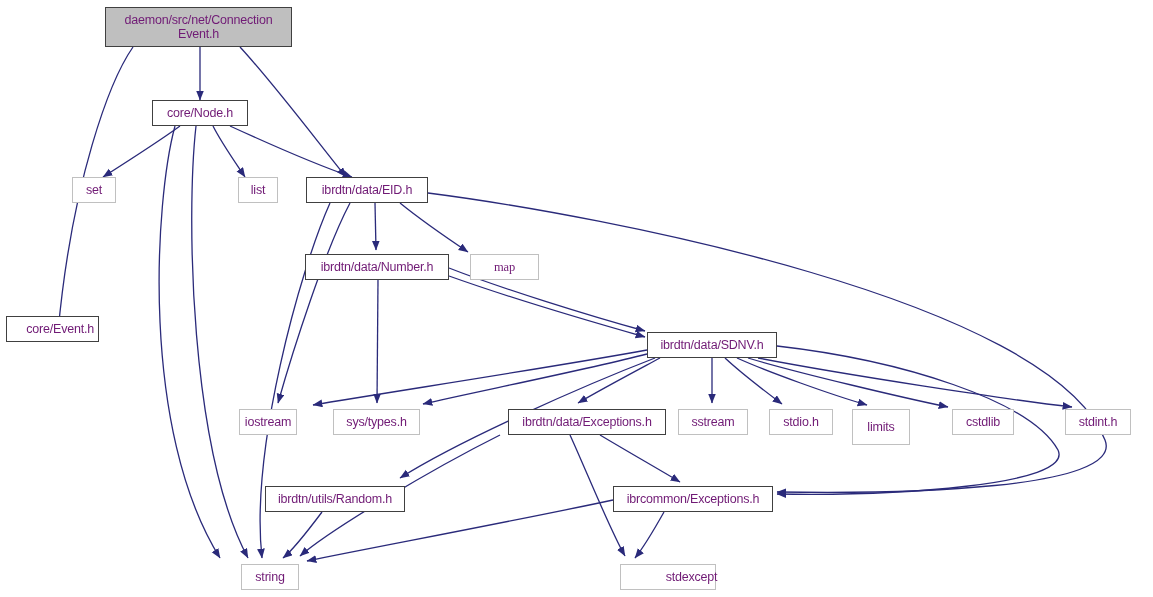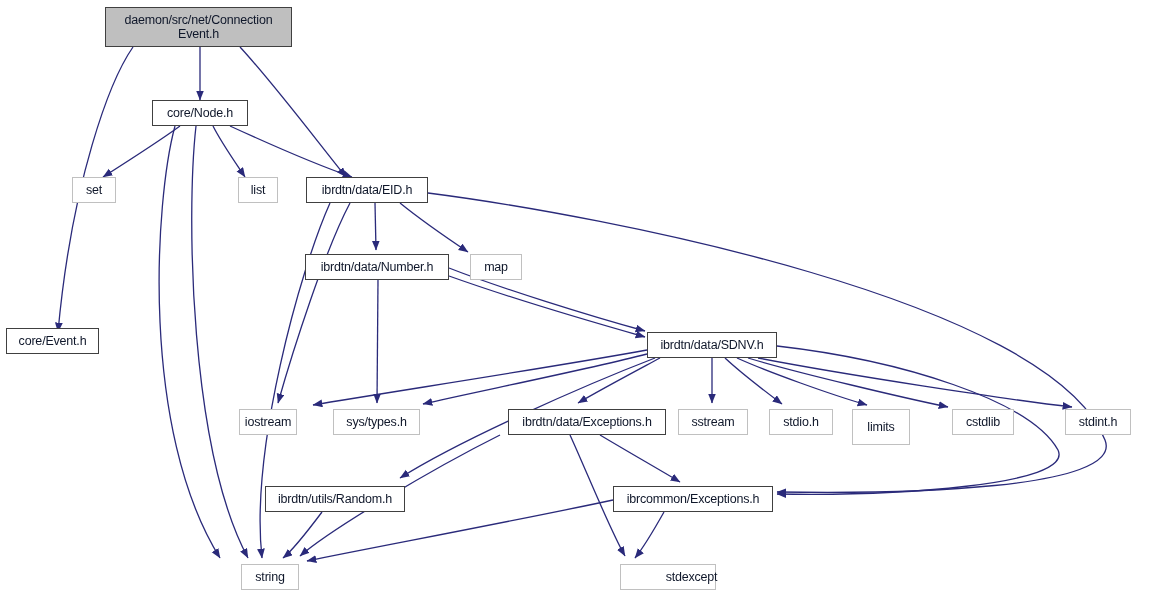--- a/index.html
+++ b/index.html
@@ -27,21 +27,21 @@
   }
   .node {
     position: absolute;
     box-sizing: border-box;
     display: flex;
     align-items: center;
     justify-content: center;
     text-align: center;
     line-height: 1.12;
     background: #ffffff;
-    color: #0f172a;
+    color: #701a75;
     font-family: "Liberation Sans", sans-serif;
     font-size: 12.5px;
     letter-spacing: -0.2px;
     white-space: pre-line;
   }
   .node.solid {
     border: 1px solid #404040;
   }
   .node.light {
     border: 1px solid #c0c0c0;
@@ -100,23 +100,23 @@
         <path d="M 322,512 C 310,528 293,550 283,558" fill="none" stroke="#2a2a7a" stroke-width="1.3" marker-end="url(#arrow)"></path>
       </g>
   </svg>
   <div id="node-layer">
       <div class="node root" style="left: 105px; top: 7px; width: 187px; height: 40px;"><span class="node-label">daemon/src/net/Connection
 Event.h</span></div>
       <div class="node solid" style="left: 152px; top: 100px; width: 96px; height: 26px;"><span class="node-label">core/Node.h</span></div>
       <div class="node light" style="left: 72px; top: 177px; width: 44px; height: 26px;"><span class="node-label">set</span></div>
       <div class="node light" style="left: 238px; top: 177px; width: 40px; height: 26px;"><span class="node-label">list</span></div>
       <div class="node solid" style="left: 306px; top: 177px; width: 122px; height: 26px;"><span class="node-label">ibrdtn/data/EID.h</span></div>
-      <div class="node solid" style="left: 6px; top: 328px; width: 93px; height: 26px;"><span class="node-label">core/Event.h</span></div>
+      <div class="node solid" style="left: 6px; top: 316px; width: 93px; height: 26px; justify-content: flex-end;"><span class="node-label">core/Event.h</span></div>
       <div class="node solid" style="left: 305px; top: 254px; width: 144px; height: 26px;"><span class="node-label">ibrdtn/data/Number.h</span></div>
-      <div class="node light" style="left: 470px; top: 254px; width: 52px; height: 26px;"><span class="node-label">map</span></div>
+      <div class="node light" style="left: 470px; top: 254px; width: 69px; height: 26px; font-family: Liberation Serif, serif;"><span class="node-label">map</span></div>
       <div class="node solid" style="left: 647px; top: 332px; width: 130px; height: 26px;"><span class="node-label">ibrdtn/data/SDNV.h</span></div>
       <div class="node light" style="left: 239px; top: 409px; width: 58px; height: 26px;"><span class="node-label">iostream</span></div>
       <div class="node light" style="left: 333px; top: 409px; width: 87px; height: 26px;"><span class="node-label">sys/types.h</span></div>
       <div class="node solid" style="left: 496px; top: 409px; width: 158px; height: 26px; margin-left: 12px;"><span class="node-label">ibrdtn/data/Exceptions.h</span></div>
       <div class="node light" style="left: 678px; top: 409px; width: 70px; height: 26px;"><span class="node-label">sstream</span></div>
       <div class="node light" style="left: 769px; top: 409px; width: 64px; height: 26px;"><span class="node-label">stdio.h</span></div>
       <div class="node light" style="left: 852px; top: 409px; width: 58px; height: 36px;"><span class="node-label">limits</span></div>
       <div class="node light" style="left: 952px; top: 409px; width: 62px; height: 26px; align-items: center;"><span class="node-label">cstdlib</span></div>
       <div class="node light" style="left: 1065px; top: 409px; width: 66px; height: 26px;"><span class="node-label">stdint.h</span></div>
       <div class="node solid" style="left: 265px; top: 486px; width: 140px; height: 26px;"><span class="node-label">ibrdtn/utils/Random.h</span></div>

